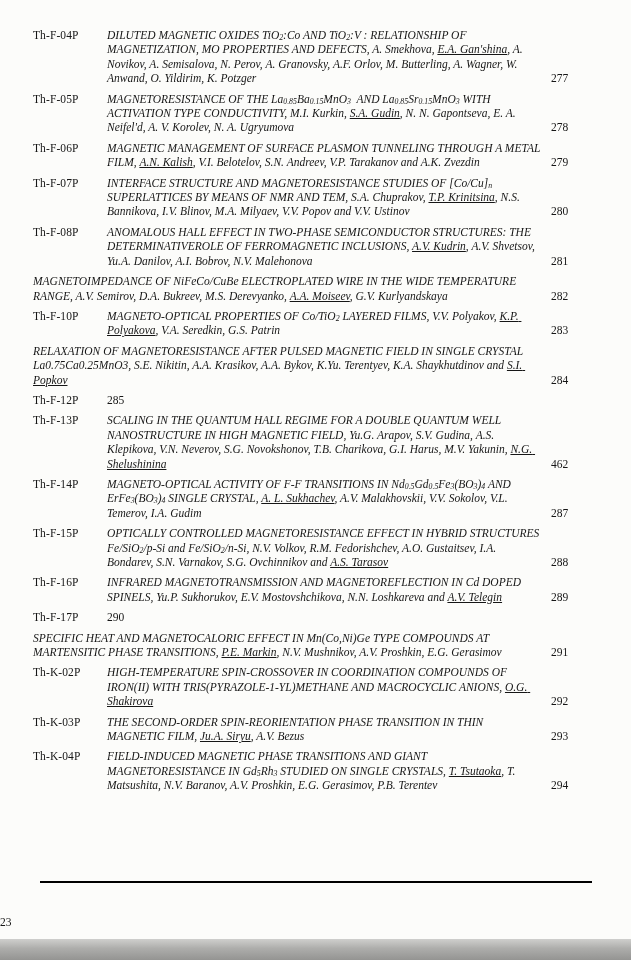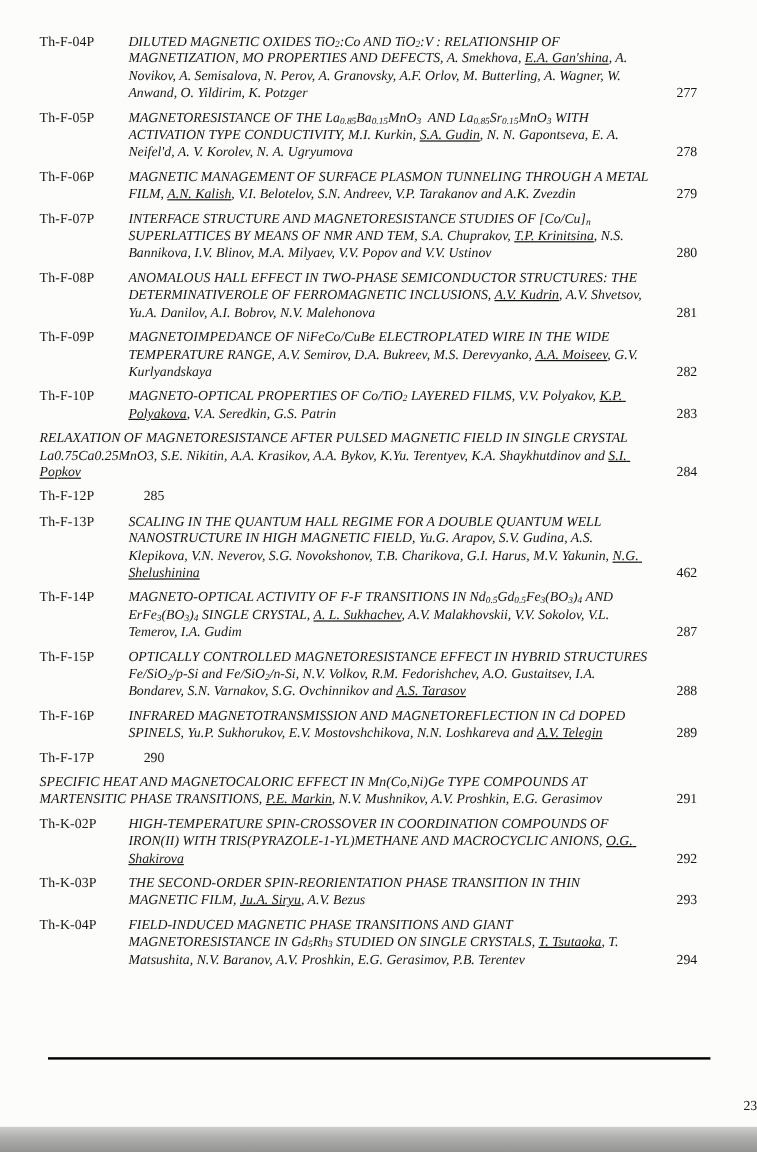--- a/index.html
+++ b/index.html
@@ -17,31 +17,31 @@
   .code {
     width:74px; flex:none;
     font-size:11.5px; line-height:14.4px; letter-spacing:0.1px;
   }
   .title {
     flex:1; font-size:11.5px; line-height:14.4px;
     padding-right:8px; white-space:pre-wrap;font-style:italic;
   }
   .pageno {
     width:30px; flex:none; align-self:flex-end;
-    text-align:right; font-size:11.5px; line-height:14.4px;
+    text-align:left; font-size:11.5px; line-height:14.4px;
   }
   .title sub { font-size:0.68em; line-height:0; vertical-align:-0.18em; }
   .title .u { text-decoration:underline; text-underline-offset:1px; }
   .footer-rule {
     position:absolute; left:40px; right:39px; bottom:77px;
     height:2px; background:#000;
   }
   .page-number {
     position:absolute; left:0; right:0; bottom:32px;
-    text-align:right; font-size:11.5px; color:#161616;
+    text-align:left; font-size:11.5px; color:#161616;
   }
   .scan-edge {
     position:absolute; left:0; right:0; bottom:0; height:21px;
     background:linear-gradient(180deg,#cfcfcd 0%,#adadab 45%,#949492 100%);
   }
 </style>
 </head>
 <body>
 
 <div class="page">
@@ -70,21 +70,20 @@
     <div class="pageno">280</div>
   </div>
 
   <div class="entry">
     <div class="code">Th-F-08P</div>
     <div class="title"><span>ANOMALOUS HALL EFFECT IN TWO-PHASE SEMICONDUCTOR STRUCTURES: THE DETERMINATIVEROLE OF FERROMAGNETIC INCLUSIONS, </span><span class="u">A.V. Kudrin</span><span>, A.V. Shvetsov, Yu.A. Danilov, A.I. Bobrov, N.V. Malehonova</span></div>
     <div class="pageno">281</div>
   </div>
 
   <div class="entry">
-    <div class="code">Th-F-09P</div>
     <div class="title"><span>MAGNETOIMPEDANCE OF NiFeCo/CuBe ELECTROPLATED WIRE IN THE WIDE TEMPERATURE RANGE, A.V. Semirov, D.A. Bukreev, M.S. Derevyanko, </span><span class="u">A.A. Moiseev</span><span>, G.V. Kurlyandskaya</span></div>
     <div class="pageno">282</div>
   </div>
 
   <div class="entry">
     <div class="code">Th-F-10P</div>
     <div class="title"><span>MAGNETO-OPTICAL PROPERTIES OF Co/TiO</span><sub>2</sub><span> LAYERED FILMS, V.V. Polyakov, </span><span class="u">K.P. Polyakova</span><span>, V.A. Seredkin, G.S. Patrin</span></div>
     <div class="pageno">283</div>
   </div>
 

